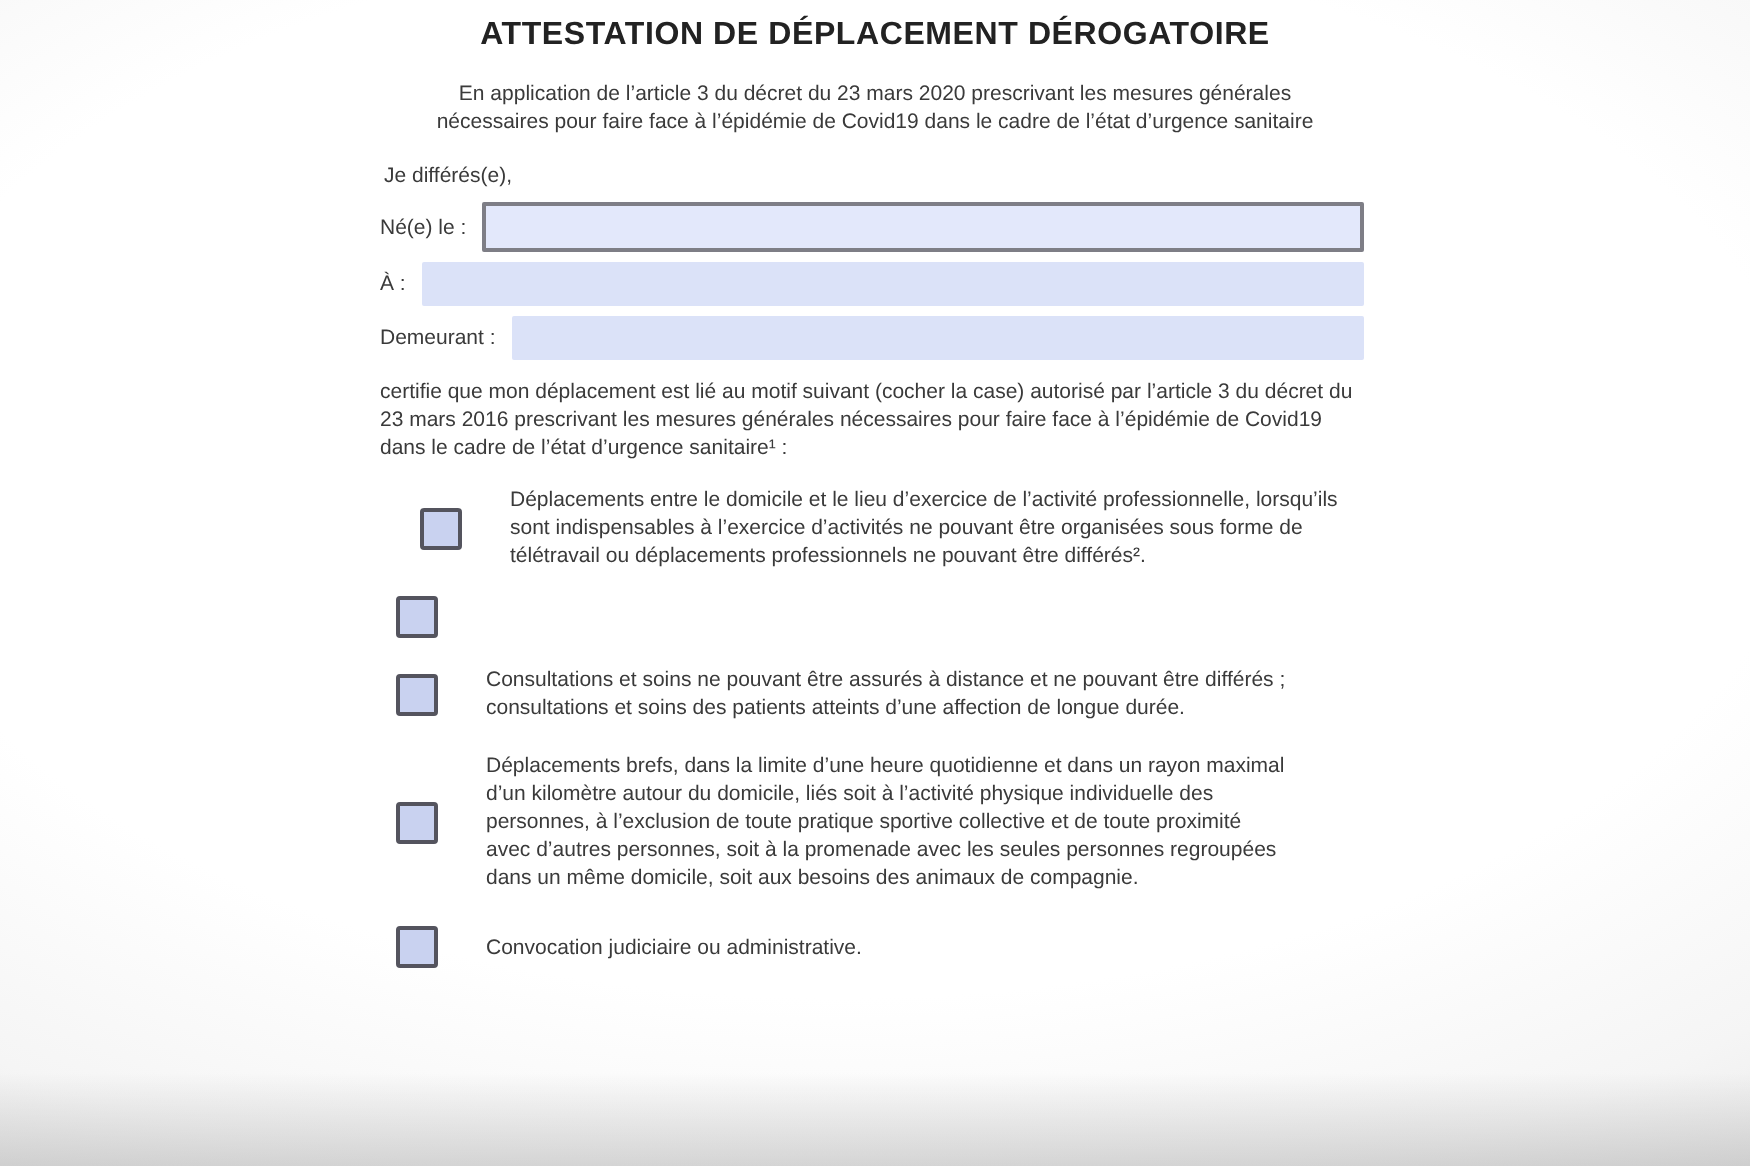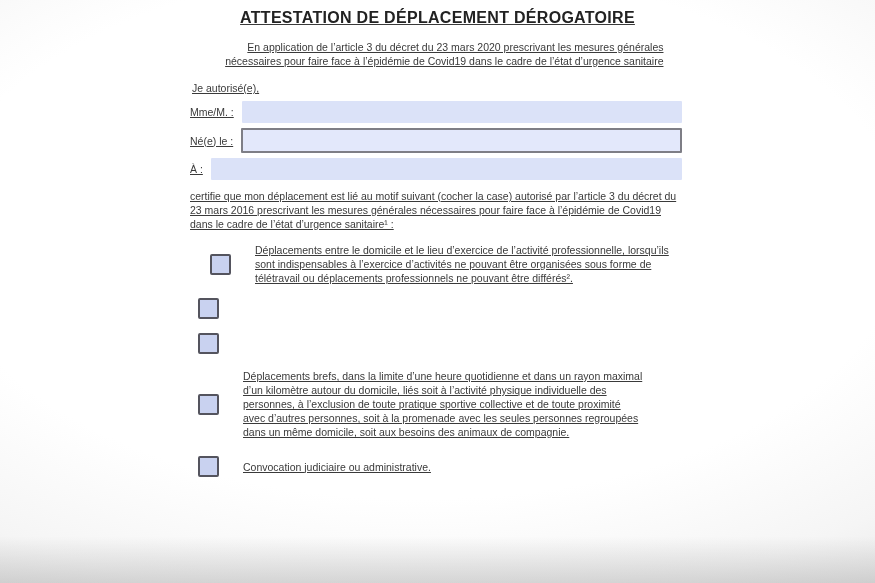--- a/index.html
+++ b/index.html
@@ -11,34 +11,33 @@
     position: relative;
     width: 875px;
     height: 583px;
     overflow: hidden;
     background-color: #ffffff;
     background-image:
       linear-gradient(to bottom, rgba(200,200,200,0) 92%, rgba(170,170,170,0.45) 100%),
       radial-gradient(ellipse 115% 95% at 48% 40%, #ffffff 48%, #f5f5f5 68%, #e0e0e0 90%, #d2d2d2 100%);
     box-sizing: border-box;
     padding-top: 9px;
-    text-decoration: underline;
   }
   .doc-title {
     margin: 0;
     text-align: center;
     font-size: 16px;
     font-weight: 700;
     letter-spacing: 0.3px;
     color: #222222;
   }
   .intro {
     margin: 13px auto 0 auto;
     width: 452px;
-    text-align: right;
+    text-align: center;
     font-size: 10.5px;
     line-height: 14px;
   }
   .salutation {
     margin: 14px 0 0 192px;
     font-size: 10.5px;
   }
   .id-form {
     margin: 7px 0 0 190px;
     width: 492px;
@@ -109,49 +108,50 @@
 </style>
 </head>
 <body>
 
 <div class="stage">
 
   <h1 class="doc-title">ATTESTATION DE DÉPLACEMENT DÉROGATOIRE</h1>
 
   <p class="intro">En application de l’article 3 du décret du 23 mars 2020 prescrivant les mesures générales nécessaires pour faire face à l’épidémie de Covid19 dans le cadre de l’état d’urgence sanitaire</p>
 
-  <p class="salutation">Je autorisé(e),</p>
+  <p class="salutation">Je différés(e),</p>
 
   <div class="id-form">
-    <div class="frow">
-      <span class="flabel">Mme/M. :</span>
-      <input type="text" class="finput" value="" style="">
-    </div>
     <div class="frow">
       <span class="flabel">Né(e) le :</span>
       <input type="text" class="finput focused" value="" style="">
     </div>
     <div class="frow">
       <span class="flabel">À :</span>
+      <input type="text" class="finput" value="" style="">
+    </div>
+    <div class="frow">
+      <span class="flabel">Demeurant :</span>
       <input type="text" class="finput" value="" style="">
     </div>
   </div>
 
   <p class="certify">certifie que mon déplacement est lié au motif suivant (cocher la case) autorisé par l’article 3 du décret du 23 mars 2016 prescrivant les mesures générales nécessaires pour faire face à l’épidémie de Covid19 dans le cadre de l’état d’urgence sanitaire¹ :</p>
 
   <div class="reasons">
     <div class="reason">
       <span class="checkbox"></span>
       <span class="reason-text">Déplacements entre le domicile et le lieu d’exercice de l’activité professionnelle, lorsqu’ils sont indispensables à l’exercice d’activités ne pouvant être organisées sous forme de télétravail ou déplacements professionnels ne pouvant être différés².</span>
     </div>
     <div class="reason">
       <span class="checkbox"></span>
     </div>
     <div class="reason">
       <span class="checkbox"></span>
+      <span class="reason-text">Consultations et soins ne pouvant être assurés à distance et ne pouvant être différés ; consultations et soins des patients atteints d’une affection de longue durée.</span>
     </div>
     <div class="reason">
       <span class="checkbox"></span>
       <span class="reason-text">Déplacements brefs, dans la limite d’une heure quotidienne et dans un rayon maximal d’un kilomètre autour du domicile, liés soit à l’activité physique individuelle des personnes, à l’exclusion de toute pratique sportive collective et de toute proximité avec d’autres personnes, soit à la promenade avec les seules personnes regroupées dans un même domicile, soit aux besoins des animaux de compagnie.</span>
     </div>
     <div class="reason">
       <span class="checkbox"></span>
       <span class="reason-text">Convocation judiciaire ou administrative.</span>
     </div>
 

